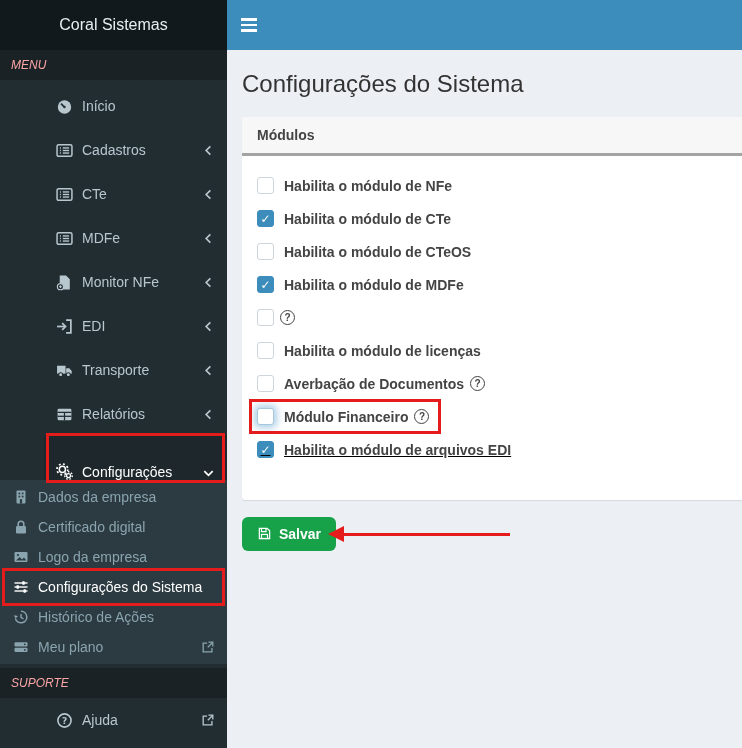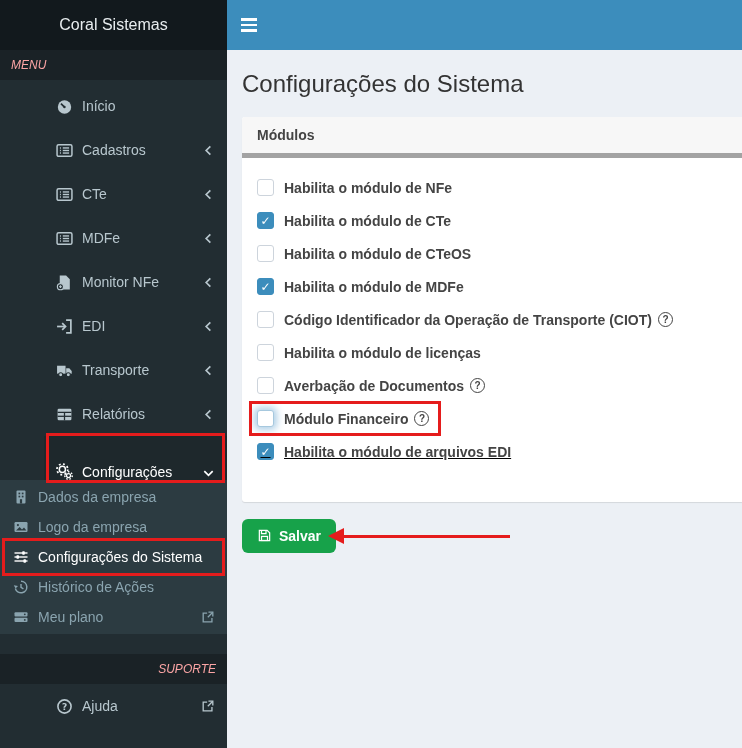--- a/index.html
+++ b/index.html
@@ -19,35 +19,35 @@
     color:#b8c7ce;font-size:14px;cursor:pointer;position:relative;margin-left:44px;}
   .nav-item .ic{width:17px;height:17px;margin-right:9px;flex:0 0 auto;}
   .nav-item .chev{margin-left:auto;width:13px;height:13px;}
   .nav-item.open{background:#1e282c;color:#fff;align-items:flex-end;}
   .submenu{background:#2c3b41;padding:2px 0;}
   .sub-item{height:30px;display:flex;align-items:center;padding:0 12px 0 13px;
     color:#8aa4af;font-size:14px;cursor:pointer;position:relative;}
   .sub-item .ic{width:16px;height:16px;margin-right:9px;flex:0 0 auto;}
   .sub-item.active{color:#fff;}
   .ext{margin-left:auto;width:14px;height:14px;}
-  .support-header{margin-top:20px;text-align:right;}
+  .support-header{margin-top:4px;}
   
   .red-frame::after{content:"";position:absolute;pointer-events:none;
     border:3px solid #e51c1c;left:2px;right:2px;top:-3px;bottom:-3px;}
   .sub-item.red-frame::after{top:-4px;bottom:-4px;}
   
   .main{position:absolute;left:227px;top:0;width:515px;height:748px;background:#ecf0f5;}
   .topbar{height:50px;background:#3c8dbc;display:flex;align-items:center;}
   .hamburger{padding:10px 14px;cursor:pointer;}
   .hamburger div{width:16px;height:2.5px;background:#fff;margin:3px 0;}
   .content{padding:15px;position:relative;}
   h1.page-title{font-size:24px;font-weight:400;color:#333;margin:5px 0 19px 0;}
   .box{background:#fff;border-radius:3px 0 0 3px;margin-right:-15px;
     box-shadow:0 1px 1px rgba(0,0,0,.1);}
-  .box-header{background:#f7f7f7;border-bottom:5px solid #a3a3a3;
+  .box-header{background:#f7f7f7;border-bottom:3px solid #a3a3a3;
     padding:10px 15px;font-size:14px;font-weight:700;color:#444;
     border-radius:3px 0 0 0;}
   .box-body{padding:21px 15px 27px 15px;text-align:right;}
   .check-row{display:flex;align-items:center;width:max-content;
     margin-bottom:16px;position:relative;}
   .check-row:last-child{margin-bottom:15px;text-decoration:underline;}
   .cb{width:17px;height:17px;border:1px solid #cdd4dc;border-radius:3px;
     background:#fff;box-sizing:border-box;cursor:pointer;flex:0 0 auto;
     display:flex;align-items:center;justify-content:center;}
   .cb.checked{background:#3c8dbc;border-color:#3c8dbc;}
@@ -212,20 +212,27 @@
               <rect x="8.8" y="3.6" width="1.7" height="1.7"></rect>
               <rect x="5.5" y="6.7" width="1.7" height="1.7"></rect>
               <rect x="8.8" y="6.7" width="1.7" height="1.7"></rect>
               <rect x="6.9" y="10.2" width="2.2" height="4.3"></rect>
             </g>
           </svg>
         <span>Dados da empresa</span>
       </div>
       <div class="sub-item">
         <svg class="ic" viewBox="0 0 16 16">
+            <rect x="3" y="7" width="10" height="7.5" rx="1.2" fill="currentColor"></rect>
+            <path d="M5.2 7 V5 a2.8 2.8 0 0 1 5.6 0 V7" fill="none" stroke="currentColor" stroke-width="1.6"></path>
+          </svg>
+        <span>Certificado digital</span>
+      </div>
+      <div class="sub-item">
+        <svg class="ic" viewBox="0 0 16 16">
             <rect x="1.5" y="3" width="13" height="10" rx="1.2" fill="currentColor"></rect>
             <circle cx="4.9" cy="6.1" r="1.1" fill="#2c3b41"></circle>
             <path d="M3 11.6 L6.6 7.9 L9 10.4 L11 8.4 L13.4 11.6 Z" fill="#2c3b41"></path>
           </svg>
         <span>Logo da empresa</span>
       </div>
       <div class="sub-item active red-frame">
         <svg class="ic" viewBox="0 0 16 16">
             <g stroke="currentColor" stroke-width="1.4">
               <line x1="1.5" y1="4" x2="14.5" y2="4"></line>
@@ -311,21 +318,20 @@
           <label>Habilita o módulo de CTeOS</label>
 
         </div>
         <div class="check-row">
           <span class="cb checked"></span>
           <label>Habilita o módulo de MDFe</label>
 
         </div>
         <div class="check-row">
           <span class="cb"></span>
-          <label>Código Identificador da Operação de Transporte (CIOT)</label>
           <span class="help-icon"></span>
         </div>
         <div class="check-row">
           <span class="cb"></span>
           <label>Habilita o módulo de licenças</label>
 
         </div>
         <div class="check-row">
           <span class="cb"></span>
           <label>Averbação de Documentos</label>

